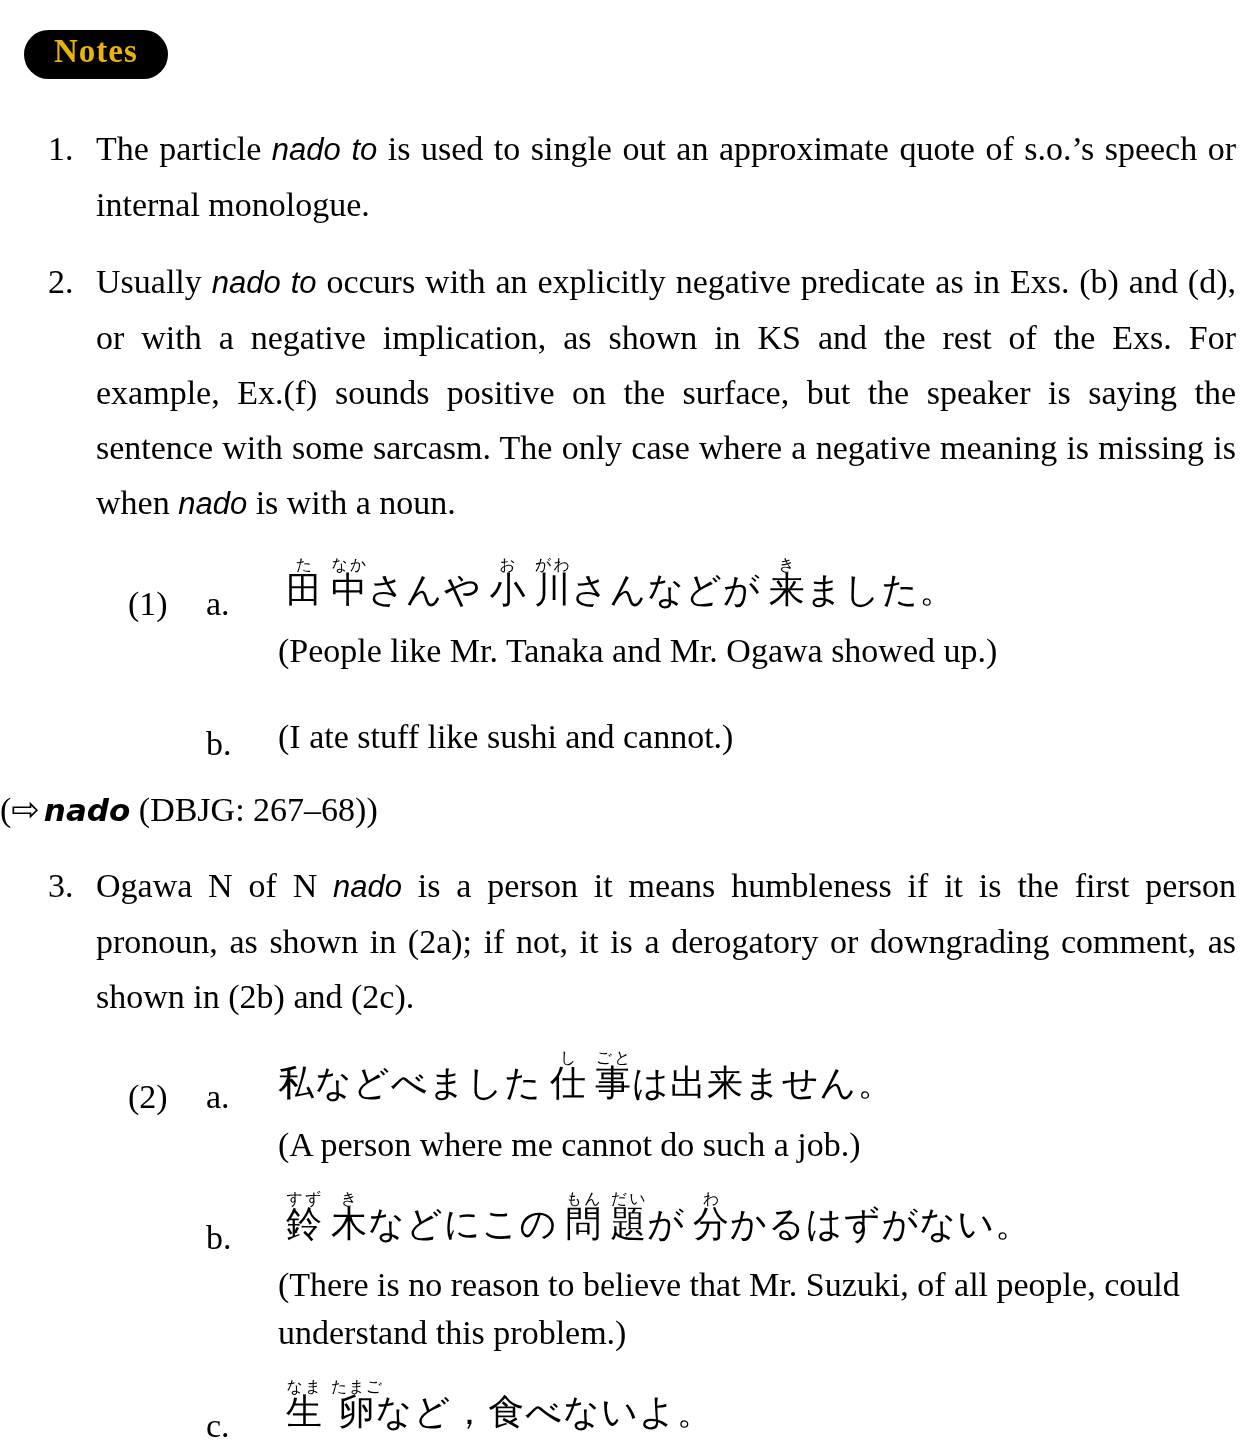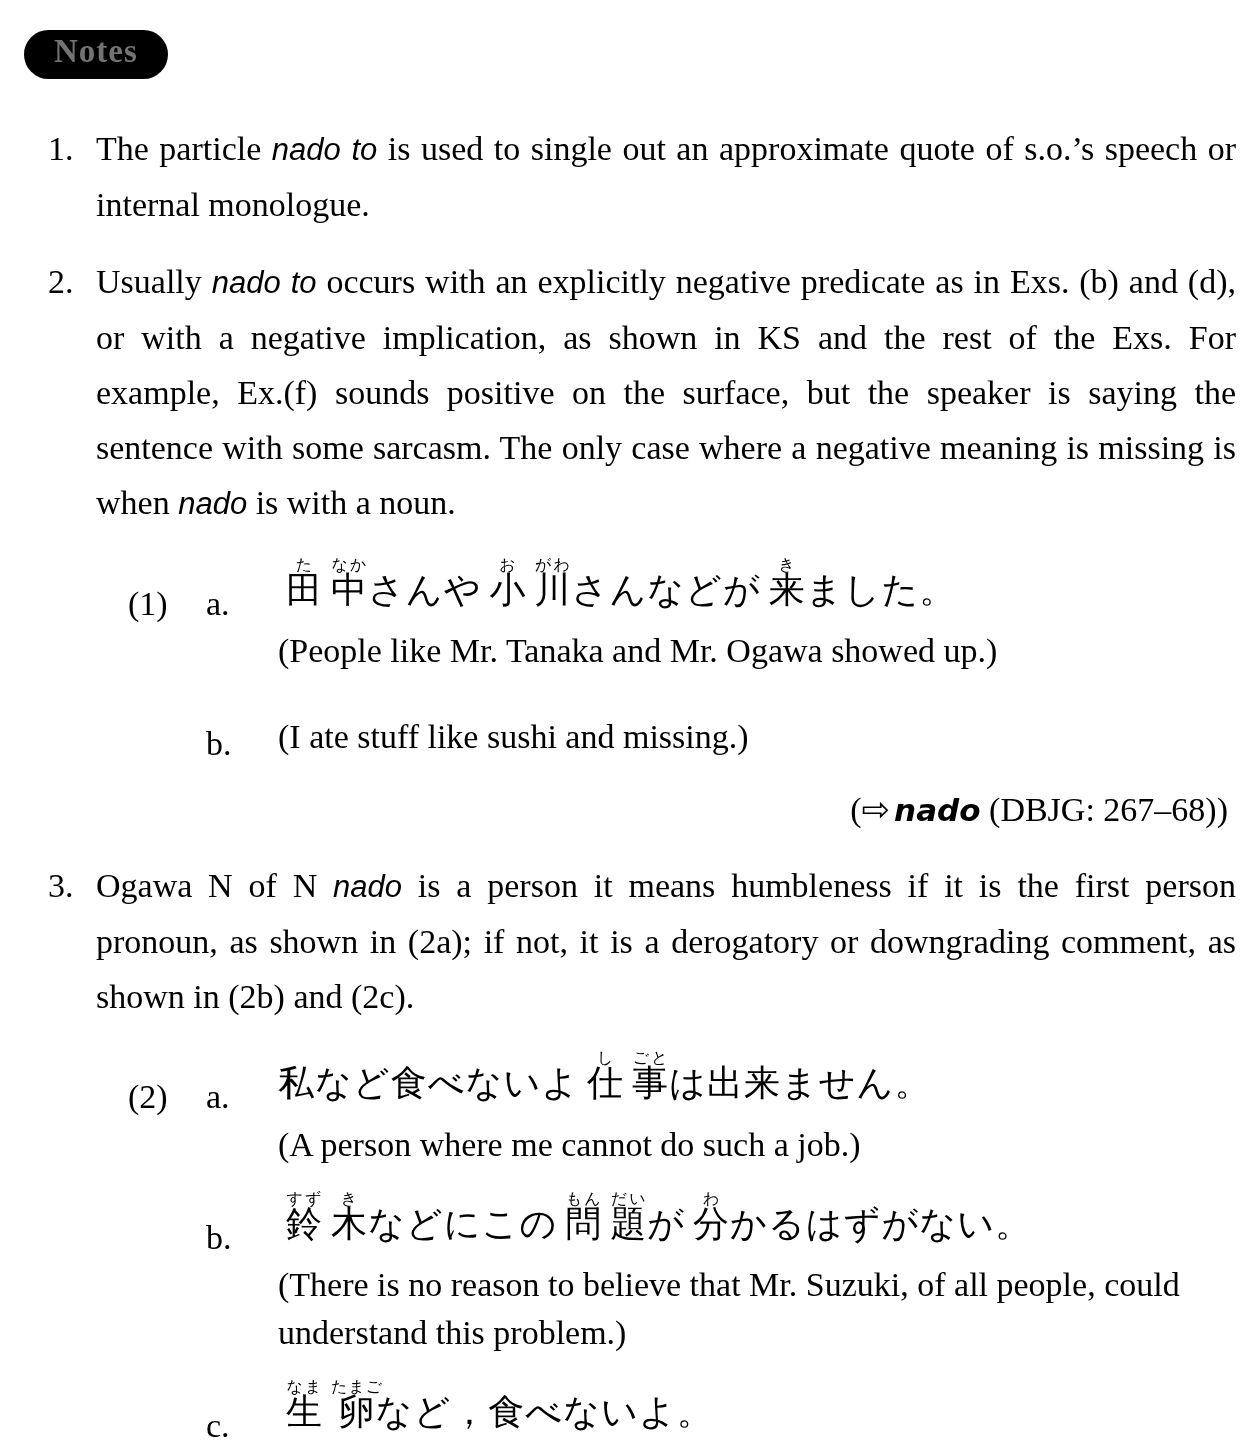--- a/index.html
+++ b/index.html
@@ -16,21 +16,21 @@
     font-family: "Liberation Serif", serif;
     box-sizing: border-box;
     padding-top: 30px;
     overflow: hidden;
   }
 
   
   .badge {
     display: inline-block;
     background: #000000;
-    color: #737373;
+    color: #eab308;
     border-radius: 26px;
     padding: 3px 30px 9px 30px;
     margin-left: 24px;
     font-size: 33px;
     font-weight: bold;
     letter-spacing: 1px;
   }
 
   
   .note {
@@ -108,21 +108,20 @@
   
   .en {
     font-size: 34px;
     line-height: 48px;
     margin-top: 16px;
     max-width: 930px;
   }
 
   
   .ref-line {
-    text-align: right;
     padding-right: 30px;
     font-size: 34px;
     line-height: 48px;
     margin-top: 16px;
   }
   .arrow {
     font-family: "DejaVu Sans", sans-serif;
     font-style: normal;
     font-size: 34px;
     padding-right: 4px;
@@ -155,39 +154,39 @@
       <div class="jp" lang="ja"><ruby><span>田</span><rt>た</rt></ruby><ruby><span>中</span><rt>なか</rt></ruby><span>さんや</span><ruby><span>小</span><rt>お</rt></ruby><ruby><span>川</span><rt>がわ</rt></ruby><span>さん</span><span class="jp-bold">など</span><span>が</span><ruby><span>来</span><rt>き</rt></ruby><span>ました。</span></div>
       <div class="en">(People like Mr. Tanaka and Mr. Ogawa showed up.)</div>
     </div>
   </div>
 
   
   <div class="ex-row follow">
     <div class="ex-group"></div>
     <div class="ex-letter">b.</div>
     <div class="ex-content">
-      <div class="en">(I ate stuff like sushi and missing.)</div>
+      <div class="en">(I ate stuff like sushi and cannot.)</div>
     </div>
   </div>
 
   
   <div class="ref-line"><span>(</span><span class="arrow">⇨</span><span class="rom-bold">nado</span><span> (DBJG: 267–68))</span></div>
 
   
   <div class="note note-3">
     <div class="note-num">3.</div>
     <div class="note-body"><span>Ogawa N of N </span><span class="rom">nado</span><span> is a person it means humbleness if it is the first person pronoun, as shown in (2a); if not, it is a derogatory or downgrading comment, as shown in (2b) and (2c).</span></div>
   </div>
 
   
   <div class="ex-row first">
     <div class="ex-group">(2)</div>
     <div class="ex-letter">a.</div>
     <div class="ex-content">
-      <div class="jp" lang="ja"><span>私</span><span class="jp-bold">など</span><span>食べないよ</span><ruby><span>仕</span><rt>し</rt></ruby><ruby><span>事</span><rt>ごと</rt></ruby><span>は出来ません。</span></div>
+      <div class="jp" lang="ja"><span>私</span><span class="jp-bold">など</span><span>べました</span><ruby><span>仕</span><rt>し</rt></ruby><ruby><span>事</span><rt>ごと</rt></ruby><span>は出来ません。</span></div>
       <div class="en">(A person where me cannot do such a job.)</div>
     </div>
   </div>
 
   
   <div class="ex-row follow">
     <div class="ex-group"></div>
     <div class="ex-letter">b.</div>
     <div class="ex-content">
       <div class="jp" lang="ja"><ruby><span>鈴</span><rt>すず</rt></ruby><ruby><span>木</span><rt>き</rt></ruby><span class="jp-bold">など</span><span>にこの</span><ruby><span>問</span><rt>もん</rt></ruby><ruby><span>題</span><rt>だい</rt></ruby><span>が</span><ruby><span>分</span><rt>わ</rt></ruby><span>かるはずがない。</span></div>

